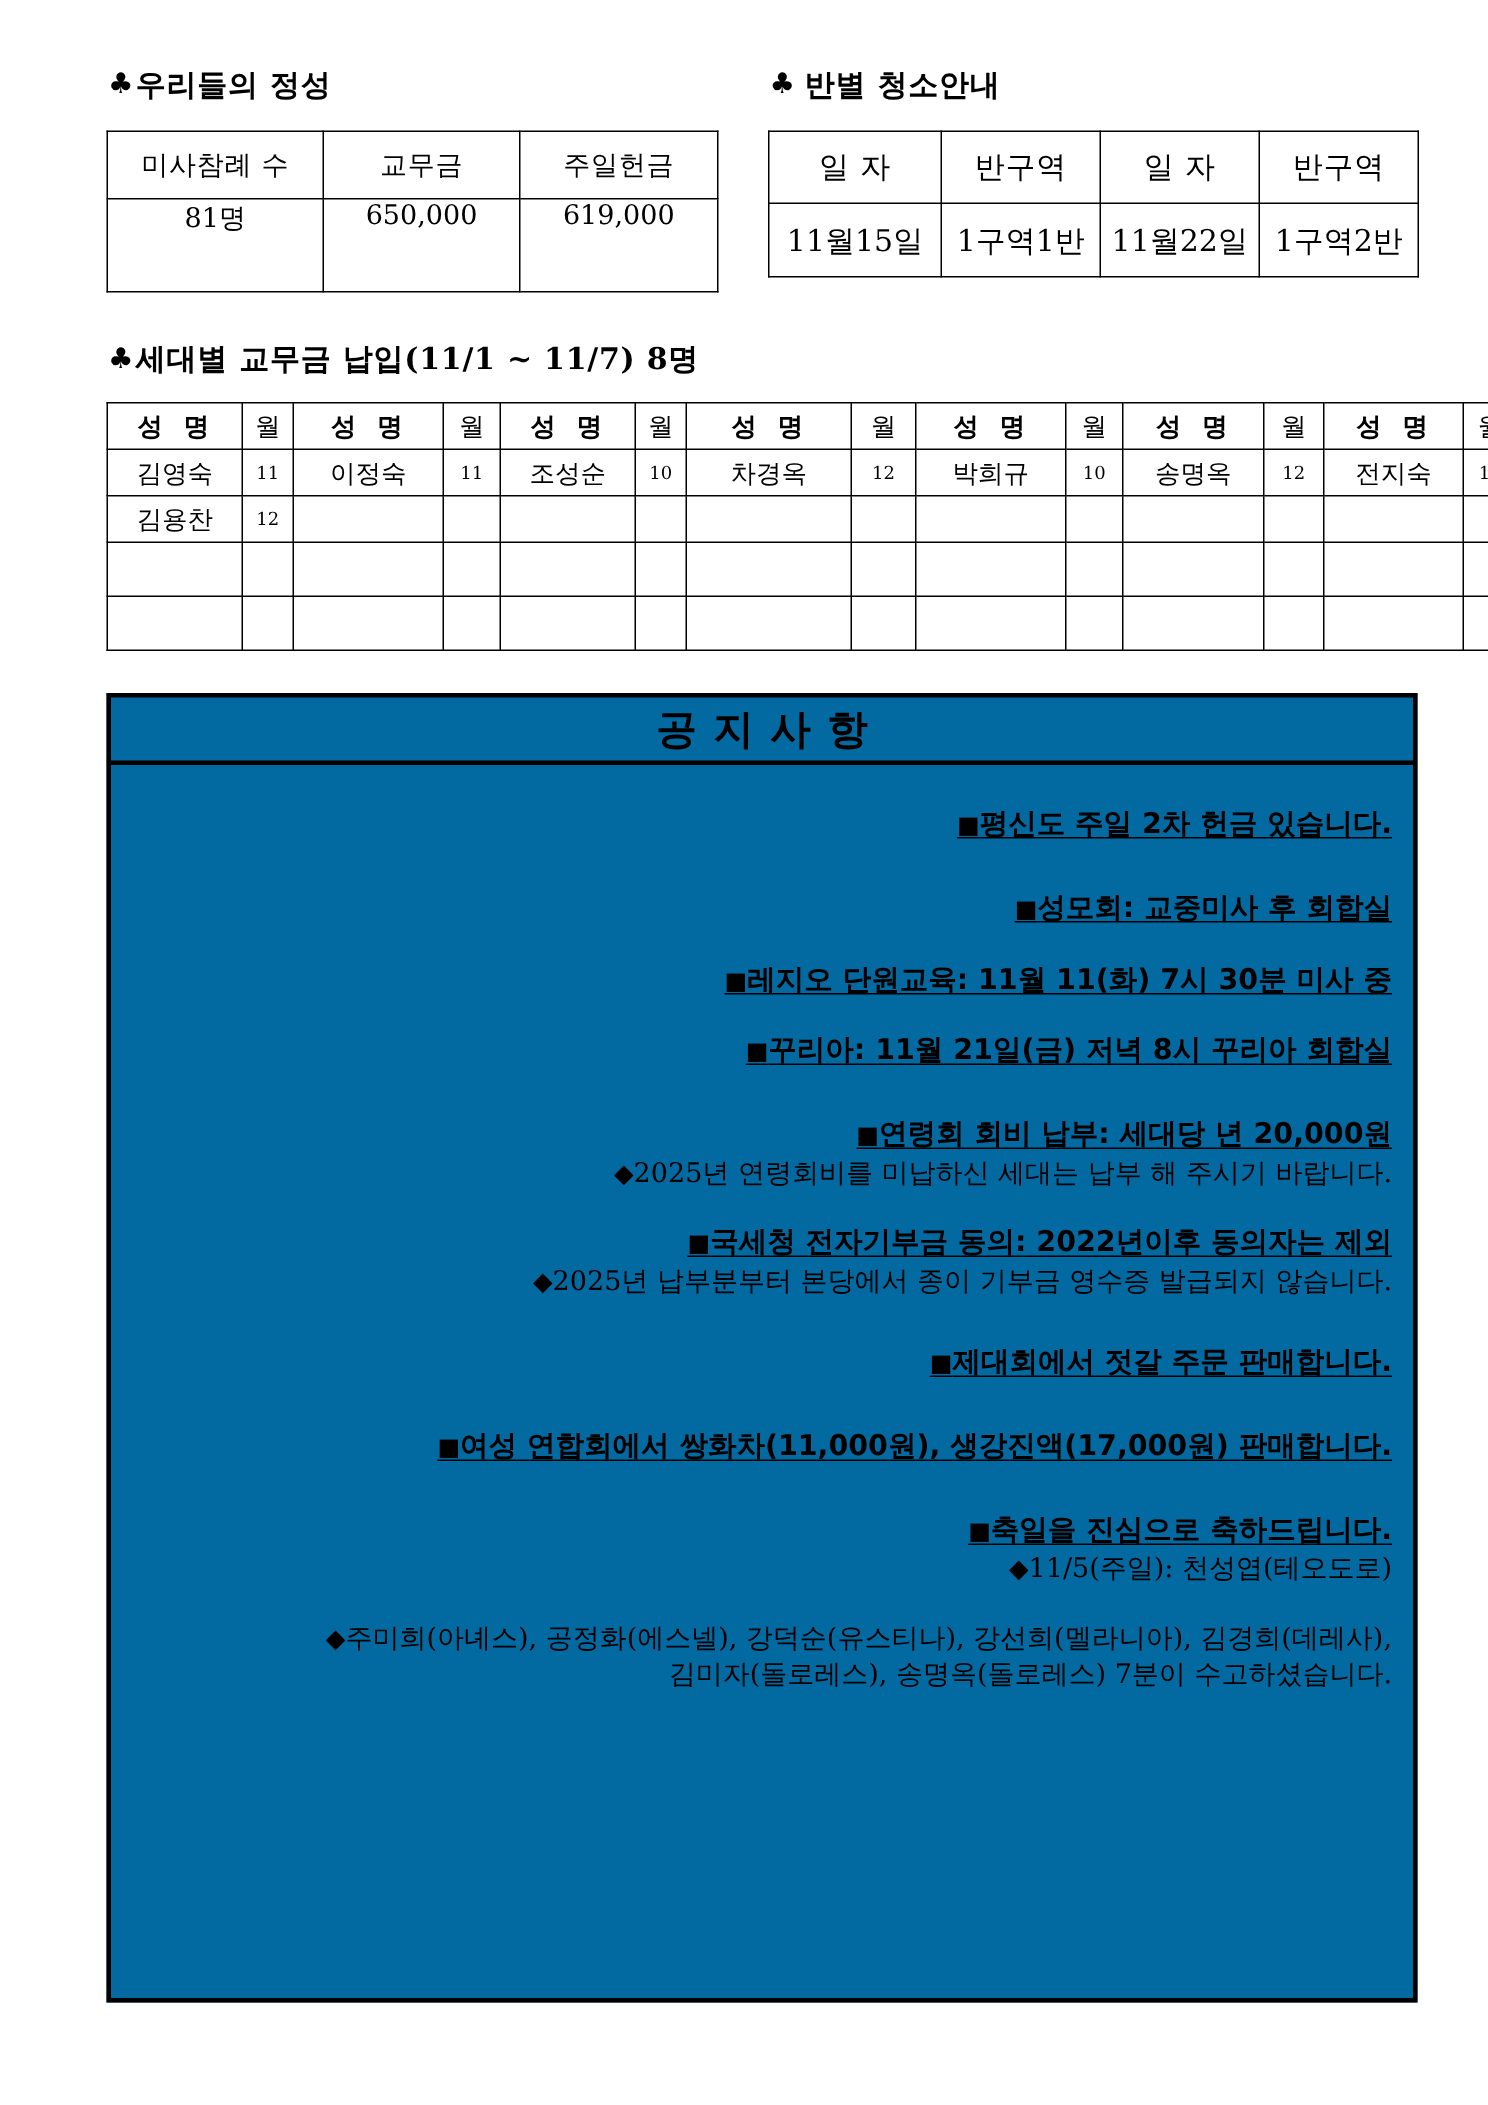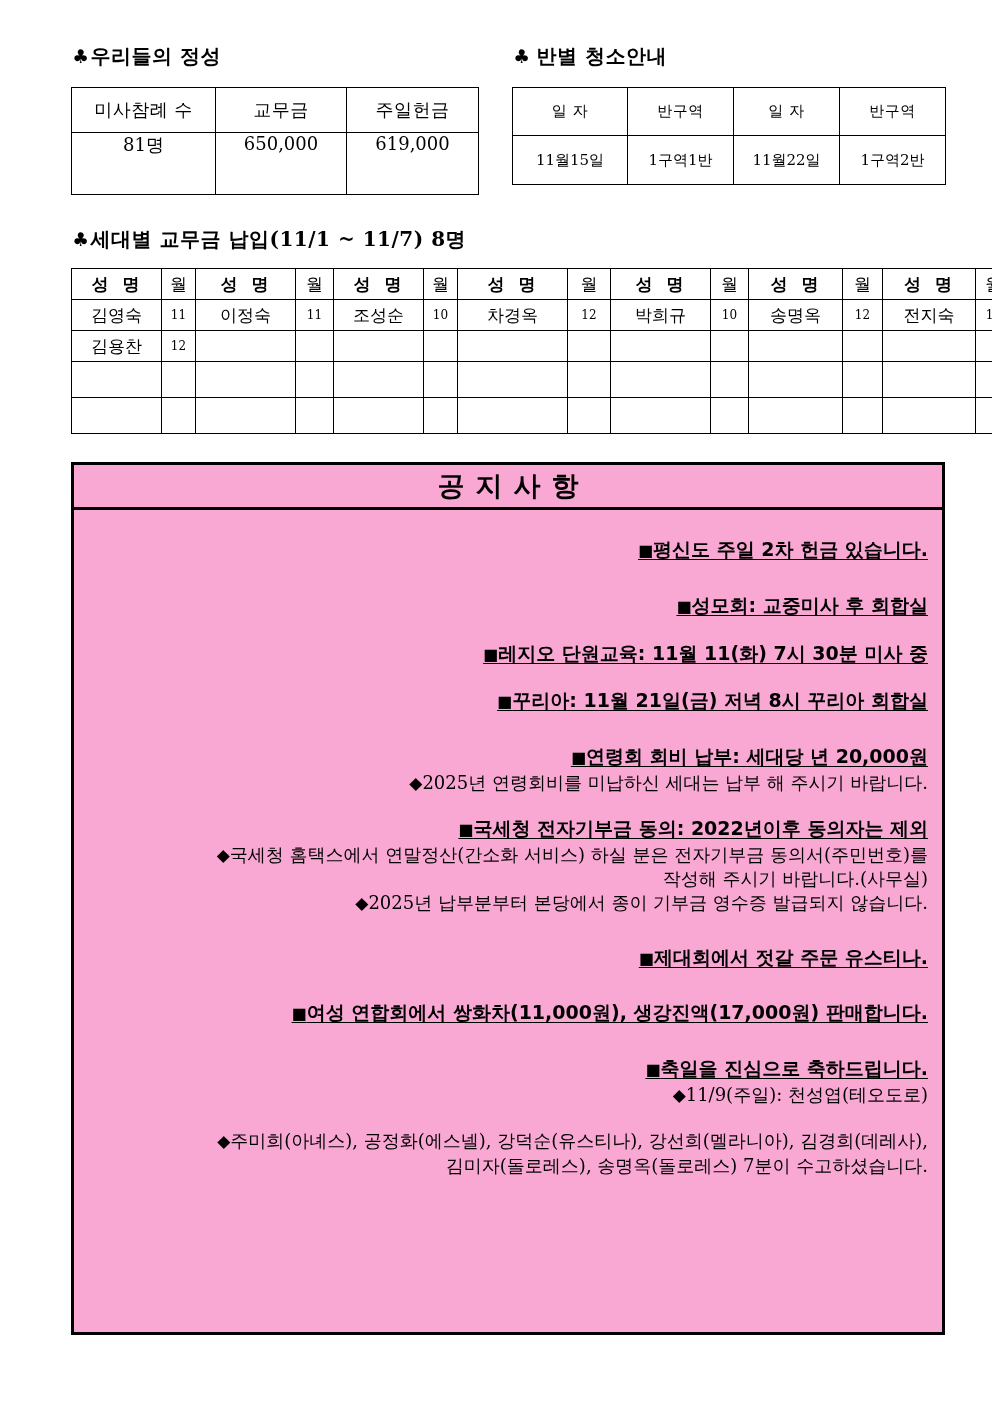--- a/index.html
+++ b/index.html
@@ -55,39 +55,39 @@
   #tbl-offering td { height: 45px; font-size: 18px; letter-spacing: 0.5px; }
   #tbl-offering tr.data td {
     height: 62px;
     vertical-align: top;
     padding-top: 0;
     letter-spacing: 0;
   }
 
   
   #tbl-clean { position: absolute; left: 512px; top: 87px; width: 433px; }
-  #tbl-clean td { height: 48px; font-size: 15px; letter-spacing: 0.5px; }
+  #tbl-clean td { height: 48px; font-size: 20px; letter-spacing: 0.5px; }
   #tbl-clean tr.data td { height: 49px; letter-spacing: 0; }
 
   
   #tbl-dues { position: absolute; left: 71px; top: 268px; width: 874px; }
   #tbl-dues td { height: 31px; font-size: 17px; }
   #tbl-dues td.hd { letter-spacing: 4px; padding-left: 4px; font-weight: bold; }
   #tbl-dues tr.blank td { height: 36px; }
   #tbl-dues td.mon { font-size: 12px; }
 
   
   #notice-box {
     position: absolute;
     left: 71px;
     top: 462px;
     width: 874px;
     height: 873px;
     border: 3px solid #000000;
-    background: #f9a8d4;
+    background: #0369a1;
   }
   #notice-title {
     height: 45px;
     border-bottom: 3px solid #000000;
     display: flex;
     align-items: center;
     justify-content: center;
     font-family: "DejaVu Sans", "Liberation Sans", sans-serif;
     font-weight: bold;
     font-size: 27px;
@@ -292,39 +292,37 @@
     <div class="gap-lg"></div>
 
     <div class="n-block">
       <p class="n-head"><span class="u"><span class="sq">■</span><span>연령회 회비 납부: 세대당 년 20,000원</span></span></p>
       <p class="n-sub"><span class="dia">◆</span><span>2025년 연령회비를 미납하신 세대는 납부 해 주시기 바랍니다.</span></p>
     </div>
     <div class="gap-md"></div>
 
     <div class="n-block">
       <p class="n-head"><span class="u"><span class="sq">■</span><span>국세청 전자기부금 동의: 2022년이후 동의자는 제외</span></span></p>
-      <p class="n-sub"><span class="dia">◆</span><span>국세청 홈택스에서 연말정산(간소화 서비스) 하실 분은 전자기부금 동의서(주민번호)를
-  작성해 주시기 바랍니다.(사무실)</span></p>
       <p class="n-sub"><span class="dia">◆</span><span>2025년 납부분부터 본당에서 종이 기부금 영수증 발급되지 않습니다.</span></p>
     </div>
     <div class="gap-lg"></div>
 
     <div class="n-block">
-      <p class="n-head"><span class="u"><span class="sq">■</span><span>제대회에서 젓갈 주문 유스티나.</span></span></p>
+      <p class="n-head"><span class="u"><span class="sq">■</span><span>제대회에서 젓갈 주문 판매합니다.</span></span></p>
     </div>
     <div class="gap-lg"></div>
 
     <div class="n-block">
       <p class="n-head"><span class="u"><span class="sq">■</span><span>여성 연합회에서 쌍화차(11,000원), 생강진액(17,000원) 판매합니다.</span></span></p>
     </div>
     <div class="gap-lg"></div>
 
     <div class="n-block">
       <p class="n-head"><span class="u"><span class="sq">■</span><span>축일을 진심으로 축하드립니다.</span></span></p>
-      <p class="n-sub"><span class="dia">◆</span><span>11/9(주일): 천성엽(테오도로)</span></p>
+      <p class="n-sub"><span class="dia">◆</span><span>11/5(주일): 천성엽(테오도로)</span></p>
     </div>
     <div class="gap-md"></div>
 
     <div class="n-block">
       <p class="n-sub"><span class="dia">◆</span><span>주미희(아녜스), 공정화(에스넬), 강덕순(유스티나), 강선희(멜라니아), 김경희(데레사),
   김미자(돌로레스), 송명옥(돌로레스) 7분이 수고하셨습니다.</span></p>
     </div>
 
   </div>
 </div>

